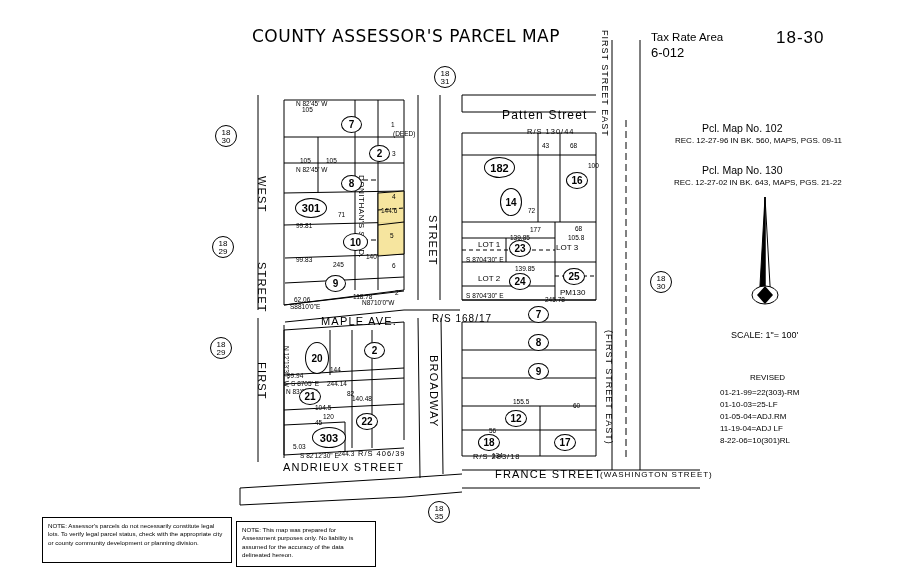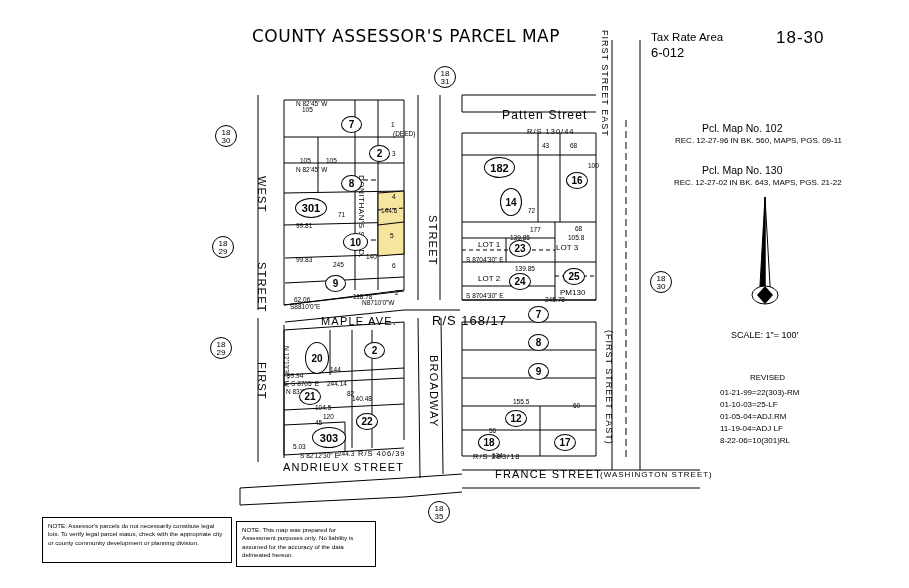--- a/index.html
+++ b/index.html
@@ -236,21 +236,21 @@
   </svg>
 
   <div class="txt street" style="left:502px; top:108px; font-size:12px;">Patten Street</div>
   <div class="txt street-sm" style="left:527px; top:127px; font-size:7.5px;">R/S 130/44</div>
 
   <div class="txt street vert" style="left:256px; top:176px;">WEST</div>
   <div class="txt street vert" style="left:256px; top:262px;">STREET</div>
   <div class="txt street vert" style="left:256px; top:362px;">FIRST</div>
 
   <div class="txt street" style="left:321px; top:315px;">MAPLE AVE.</div>
-  <div class="txt street-sm" style="left:417px; top:313px; font-size:13px;padding-left:15px;">R/S 168/17</div>
+  <div class="txt street-sm" style="left:417px; top:313px; font-size:10px;padding-left:15px;">R/S 168/17</div>
 
   <div class="txt street vert" style="left:427px; top:215px;">STREET</div>
   <div class="txt street vert" style="left:428px; top:355px;">BROADWAY</div>
 
   <div class="txt street" style="left:283px; top:461px;">ANDRIEUX    STREET</div>
   <div class="txt street" style="left:495px; top:468px;">FRANCE    STREET</div>
   <div class="txt street-sm" style="left:600px; top:470px; font-size:8px;">(WASHINGTON STREET)</div>
   <div class="txt street-sm" style="left:358px; top:449px; font-size:7.5px;">R/S 406/39</div>
   <div class="txt street-sm" style="left:473px; top:452px; font-size:7.5px;">R/S 283/18</div>
 

